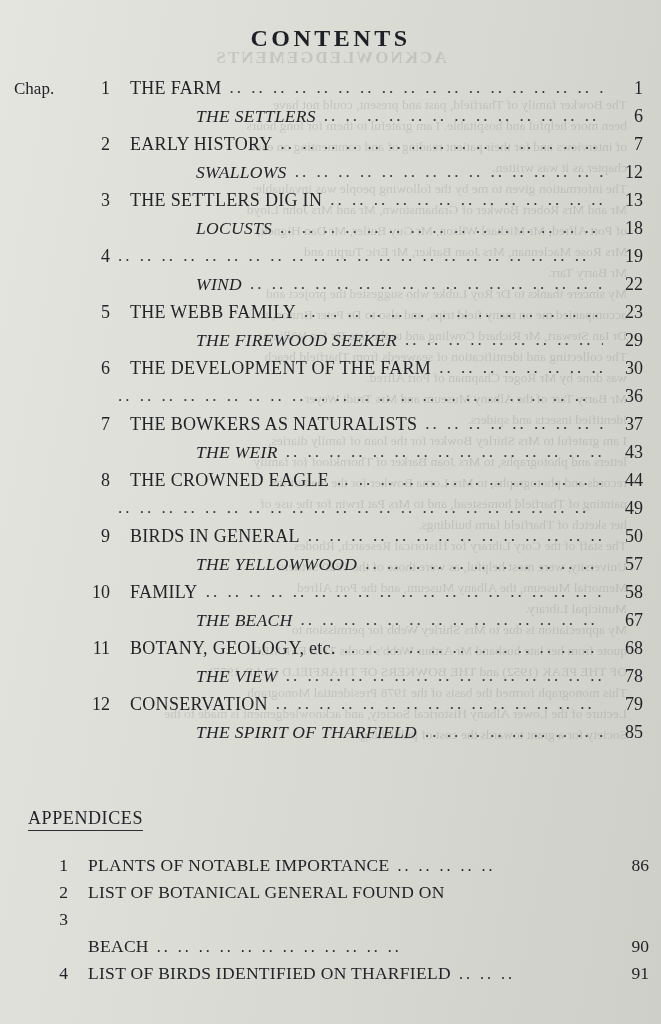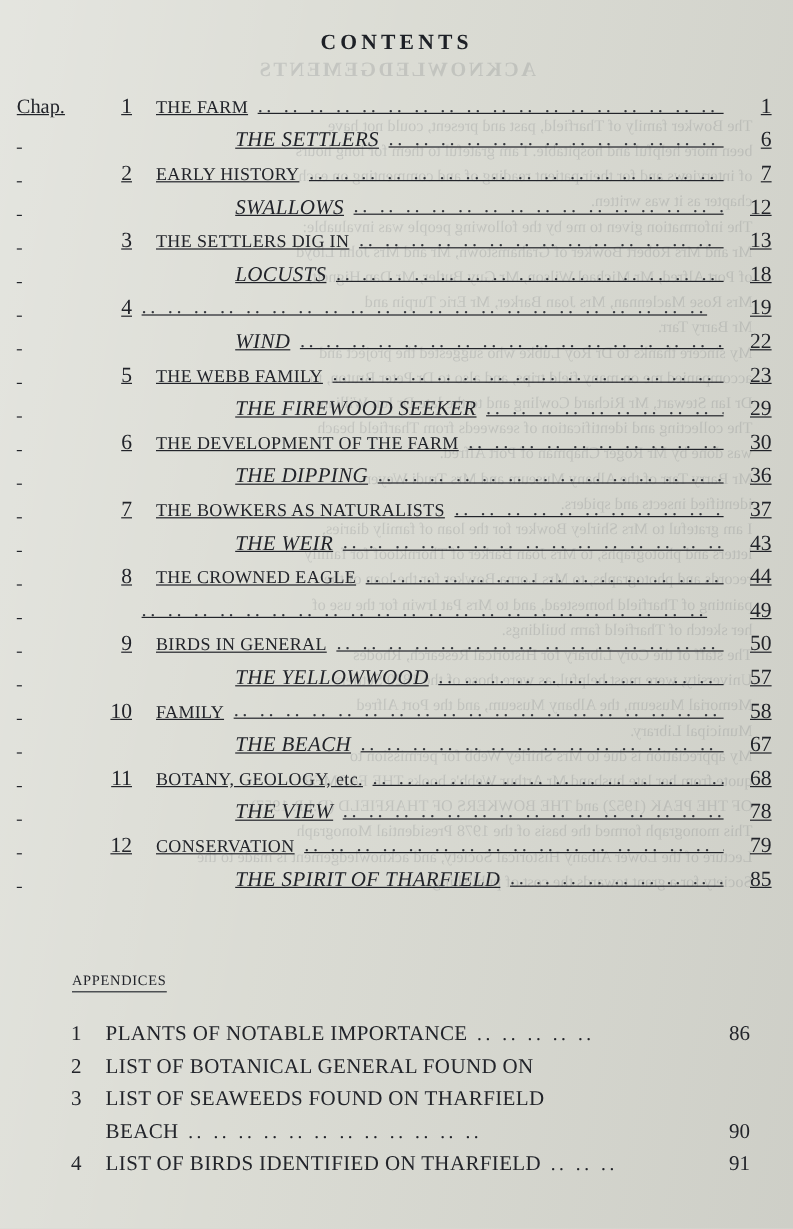--- a/index.html
+++ b/index.html
@@ -52,55 +52,54 @@
     font-size: 13.5px;
     text-align: justify;
     line-height: 1.0;
   }
 
   .contents-title {
     position: absolute;
     top: 25px;
     width: 100%;
     text-align: center;
-    font-size: 18px;
+    font-size: 24px;
     letter-spacing: 3.5px;
     font-weight: bold;
     color: #1d2026;
   }
 
   .toc {
     position: absolute;
     top: 78px;
     left: 0;
     width: 661px;
   }
   .row {
     display: flex;
     align-items: baseline;
     height: 28px;
     font-size: 18px;
     white-space: nowrap;
-    text-decoration: underline;
   }
   .chap-word {
     width: 74px;
     text-align: left;
     padding-left: 14px;
     box-sizing: border-box;
     font-size: 17px;
   }
   .num {
     width: 36px;
     text-align: right;
     font-size: 18px;
   }
   .title {
     padding-left: 20px;
-    font-size: 15px;
+    font-size: 18px;
     letter-spacing: 0.3px;
   }
   .title.sub {
     padding-left: 86px;
     font-style: italic;
     font-size: 17.5px;
     letter-spacing: 0.3px;
   }
   .dots {
     flex: 1;
@@ -122,22 +121,22 @@
     font-size: 18px;
   }
 
   .appendices {
     position: absolute;
     top: 808px;
     left: 0;
     width: 661px;
   }
   .app-heading {
-    margin-left: 60px;
-    font-size: 12px;
+    margin-left: 28px;
+    font-size: 18px;
     letter-spacing: 0.6px;
     display: inline-block;
     border-bottom: 1px solid #2a2d33;
     padding-bottom: 1px;
   }
   .app-list {
     margin-top: 24px;
   }
   .app-row {
     display: flex;
@@ -160,21 +159,21 @@
     flex: 1;
     overflow: hidden;
     white-space: nowrap;
     padding: 0 8px;
     letter-spacing: 3px;
     font-size: 16px;
   }
   .app-page {
     width: 64px;
     text-align: right;
-    padding-right: 36px;
+    padding-right: 12px;
     box-sizing: border-box;
   }
   .app-sub {
     display: flex;
     align-items: baseline;
     min-height: 27px;
     font-size: 17.5px;
     white-space: nowrap;
   }
   .app-sub .spacer { width: 78px; }
@@ -296,21 +295,20 @@
       <div class="row">
         <span class="chap-word">&nbsp;</span>
         <span class="num">6</span>
         <span class="title">THE DEVELOPMENT OF THE FARM</span>
         <span class="dots">.. .. .. .. .. .. .. .. .. .. .. .. .. .. .. .. .. .. .. .. .. ..</span>
         <span class="page-no">30</span>
       </div>
       <div class="row">
         <span class="chap-word">&nbsp;</span>
         <span class="num"></span>
-        <span class="title sub">THE DIPPING</span>
         <span class="dots">.. .. .. .. .. .. .. .. .. .. .. .. .. .. .. .. .. .. .. .. .. ..</span>
         <span class="page-no">36</span>
       </div>
       <div class="row">
         <span class="chap-word">&nbsp;</span>
         <span class="num">7</span>
         <span class="title">THE BOWKERS AS NATURALISTS</span>
         <span class="dots">.. .. .. .. .. .. .. .. .. .. .. .. .. .. .. .. .. .. .. .. .. ..</span>
         <span class="page-no">37</span>
       </div>
@@ -402,21 +400,20 @@
           <span class="app-page">86</span>
         </div>
         <div class="app-row">
           <span class="app-num">2</span>
           <span class="app-title">LIST OF BOTANICAL GENERAL FOUND ON</span>
           <span class="app-dots"></span>
           <span class="app-page">&nbsp;</span>
         </div>
         <div class="app-row">
           <span class="app-num">3</span>
-          <span class="app-title">LIST OF SEAWEEDS FOUND ON THARFIELD</span>
           <span class="app-dots"></span>
           <span class="app-page">&nbsp;</span>
         </div>
         <div class="app-sub">
           <span class="spacer">&nbsp;</span>
           <span class="app-title">BEACH</span>
           <span class="app-dots">.. .. .. .. .. .. .. .. .. .. .. ..</span>
           <span class="app-page">90</span>
         </div>
         <div class="app-row">

